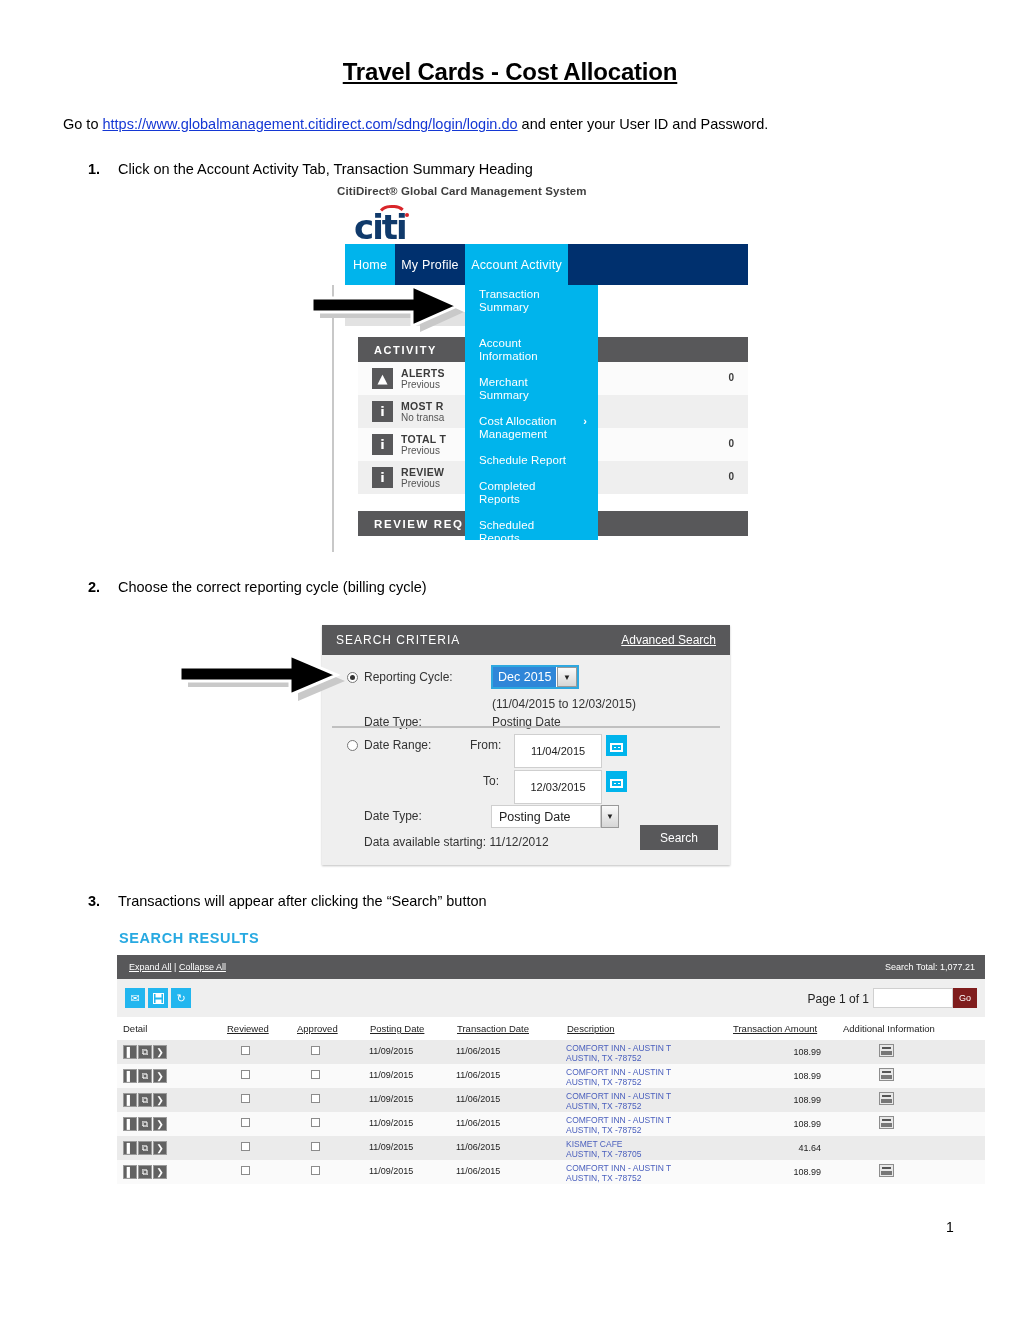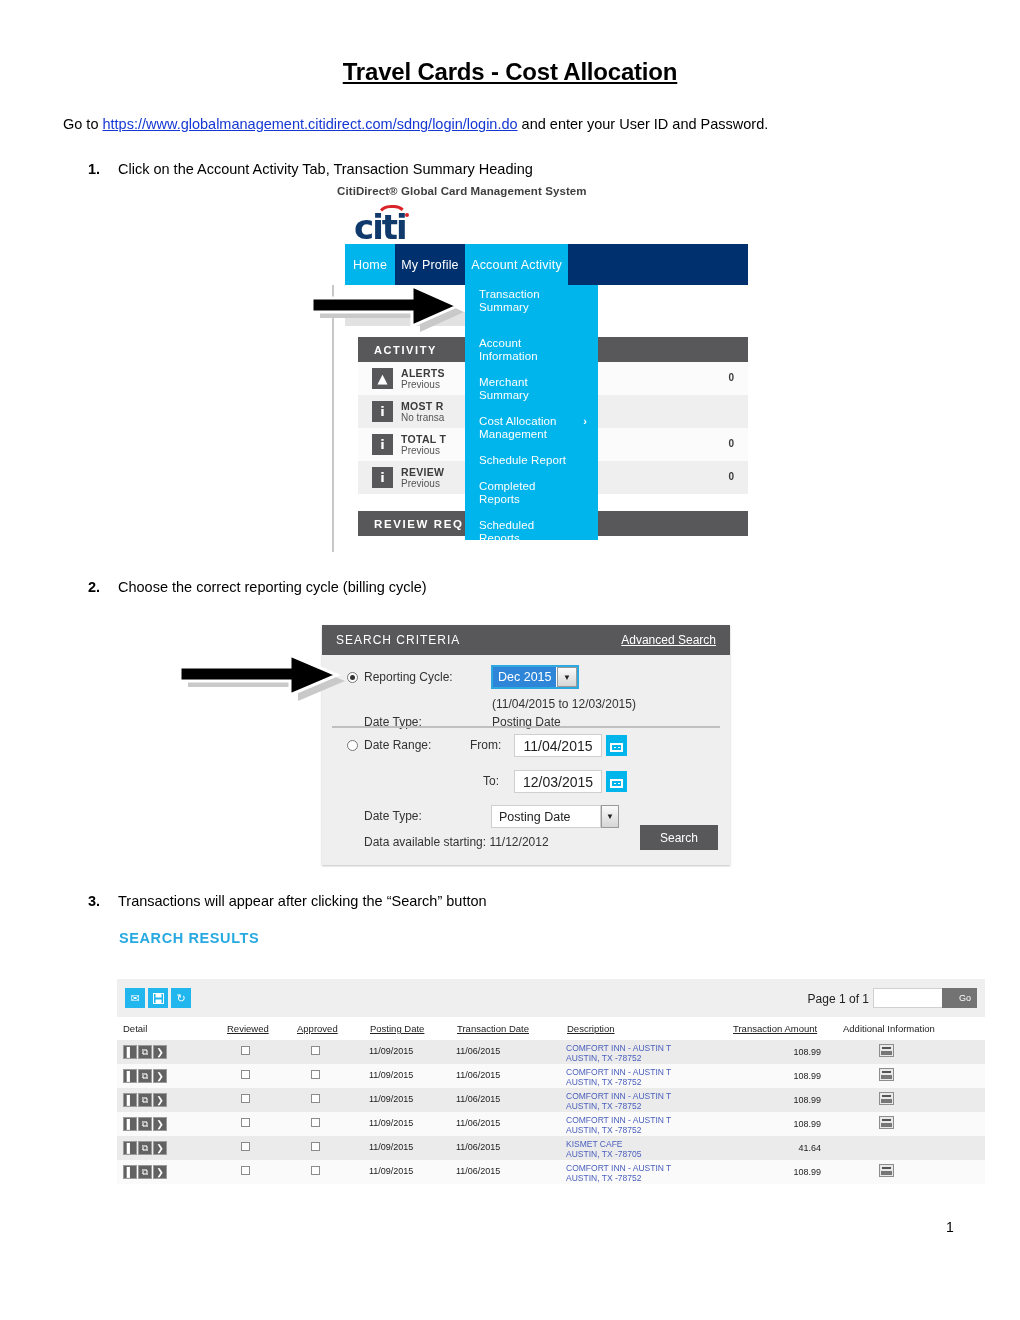--- a/index.html
+++ b/index.html
@@ -236,23 +236,23 @@
     border: 1px solid #999; box-sizing: border-box;
     display: flex; align-items: center; justify-content: center;
     font-size: 8px; color: #222;
   }
   .sc-divider {
     position: absolute; left: 10px; top: 101px;
     width: 388px; height: 2px; background: #c0c0c0;
   }
   .date-field {
     position: absolute;
-    width: 88px; height: 23px; background: #fff;
+    width: 88px; height: 34px; background: #fff;
     border: 1px solid #cfcfcf; box-sizing: border-box;
-    font-size: 14px; color: #222;
+    font-size: 11px; color: #222;
     display: flex; align-items: center; justify-content: center;
   }
   .cal-btn {
     position: absolute;
     width: 21px; height: 21px; background: #00b4ec;
     display: flex; align-items: center; justify-content: center;
   }
   .cal-glyph {
     width: 13px; height: 12px; background: #fff;
     position: relative;
@@ -332,22 +332,22 @@
     font-size: 12px; color: #222;
   }
   .pageinput {
     position: absolute; right: 32px; top: 9px;
     width: 80px; height: 20px;
     background: #fff; border: 1px solid #d0d0d0; box-sizing: border-box;
   }
   .gobtn {
     position: absolute; right: 8px; top: 9px;
     width: 24px; height: 20px;
-    background: #737373; color: #fff; font-size: 9px;
-    display: flex; align-items: center; justify-content: center; padding-left: 11px;
+    background: #7f1d1d; color: #fff; font-size: 9px;
+    display: flex; align-items: center; justify-content: center;
   }
   .sr-head {
     position: absolute; left: 0; top: 87px; width: 868px; height: 23px;
     background: #fff;
   }
   .sr-head div {
     position: absolute; top: 6px;
     font-size: 9.5px; color: #222;
   }
   .sr-head .u { text-decoration: underline; }
@@ -541,20 +541,28 @@
 <div class="arrow-wrap" style="left:180px; top:655px; width:175px; height:48px;">
   <svg width="175" height="48" viewBox="0 0 175 48">
     <polygon points="8,20 118,20 118,6 165,26 118,46 118,32 8,32" fill="#c9c9c9"></polygon>
     <polygon points="0,12 110,12 110,0 157,20 110,40 110,26 0,26" fill="#000000" stroke="#ffffff" stroke-width="3"></polygon>
   </svg>
 </div>
 
 <div class="fig3">
   <div class="sr-title">SEARCH RESULTS</div>
 
+  <div class="sr-bar">
+    <div class="links">
+      <a href="#">Expand All</a>
+      <span>|</span>
+      <a href="#">Collapse All</a>
+    </div>
+    <div class="total">Search Total: 1,077.21</div>
+  </div>
 
   <div class="sr-tools">
     <div class="tool-btn" style="left:8px;">✉</div>
     <div class="tool-btn" style="left:31px;">
       <svg width="11" height="11" viewBox="0 0 11 11">
           <rect x="0.5" y="0.5" width="10" height="10" fill="none" stroke="#fff"></rect>
           <rect x="2.5" y="0.5" width="6" height="4" fill="#fff"></rect>
           <rect x="2.5" y="6.5" width="6" height="4" fill="#fff"></rect>
         </svg>
     </div>

